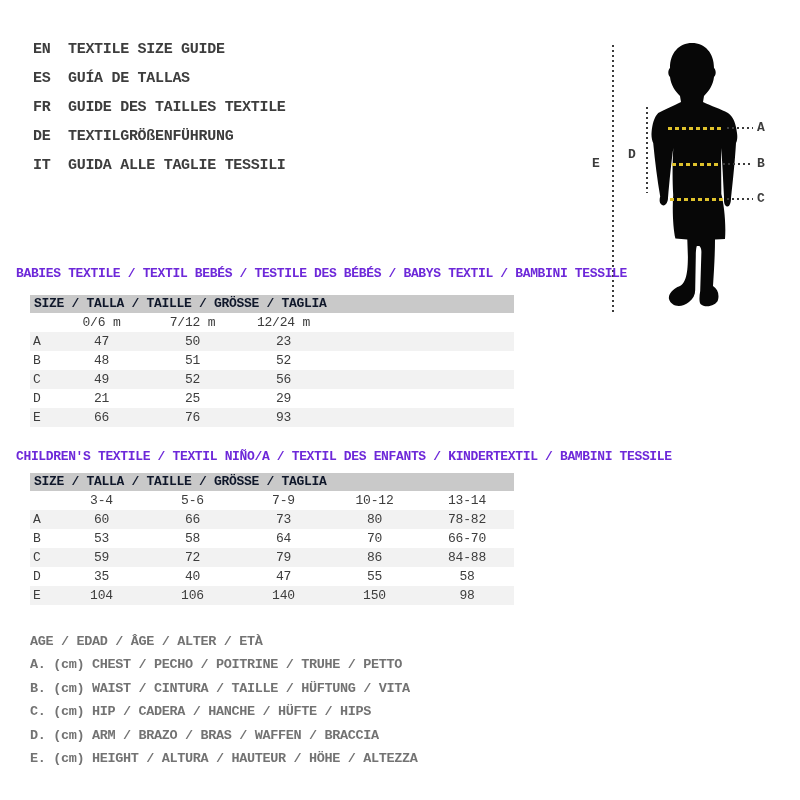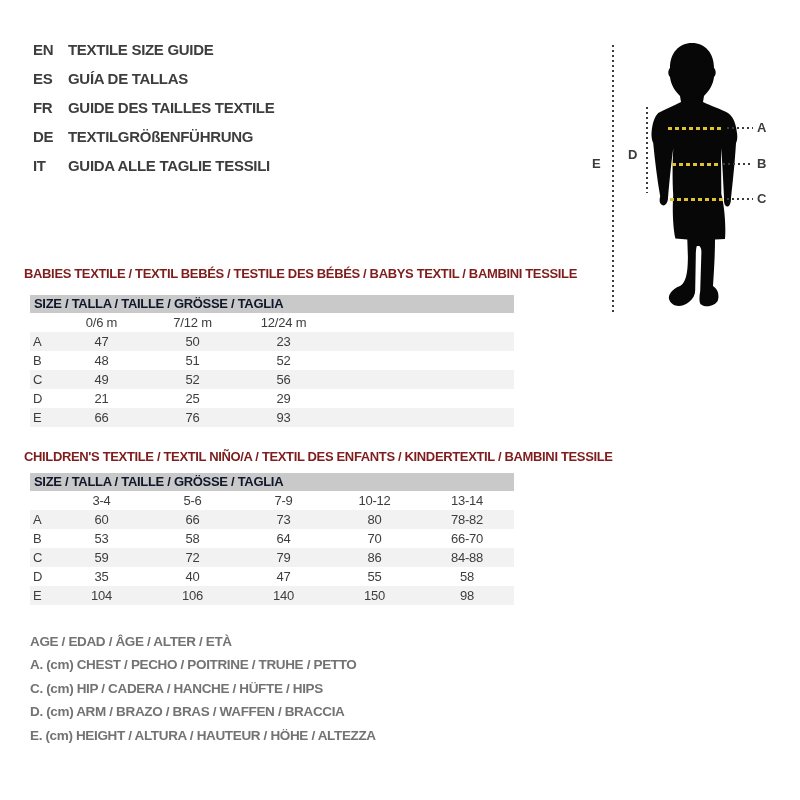--- a/index.html
+++ b/index.html
@@ -1,18 +1,18 @@
 <!DOCTYPE html>
 <html><head>
 <meta charset="utf-8">
 <style>
   html,body{margin:0;padding:0;background:#ffffff;}
   .canvas{
     position:relative;width:800px;height:800px;background:#ffffff;overflow:hidden;
-    font-family:Liberation Sans, sans-serif;color:#3d3d3d;
+    font-family:Liberation Mono, monospace;color:#3d3d3d;
   }
   
   .lang-list{position:absolute;left:33px;top:35px;}
   .lang-row{height:29px;line-height:29px;white-space:nowrap;}
   .lang-code{display:inline-block;width:35px;font-size:15px;font-weight:bold;letter-spacing:-0.3px;}
   .lang-title{font-size:15px;font-weight:bold;letter-spacing:-0.3px;}
   
   .figure{position:absolute;left:590px;top:30px;width:205px;height:295px;}
   .vline{position:absolute;width:2px;background-image:repeating-linear-gradient(to bottom,#3b3b3b 0 2px,transparent 2px 5px);}
   .e-line{left:22px;top:15px;height:270px;}
@@ -26,21 +26,21 @@
   .ydash{position:absolute;top:8px;height:3px;background-image:repeating-linear-gradient(to right,#dfc22c 0 4px,transparent 4px 7px);}
   .row-a .ydash{left:78px;width:55px;}
   .row-b .ydash{left:82px;width:46px;}
   .row-c .ydash{left:80px;width:54px;}
   .bdots{position:absolute;top:8px;height:2px;background-image:repeating-linear-gradient(to right,#3b3b3b 0 2px,transparent 2px 5px);}
   .row-a .bdots{left:137px;width:26px;}
   .row-b .bdots{left:133px;width:30px;}
   .row-c .bdots{left:137px;width:26px;}
   .abc-label{position:absolute;left:167px;top:0;line-height:18px;font-size:13px;font-weight:bold;}
   
-  .section-title{position:absolute;left:24px;font-size:13px;font-weight:bold;letter-spacing:-0.35px;white-space:nowrap;color:#7f1d1d;}
+  .section-title{position:absolute;left:16px;font-size:13px;font-weight:bold;letter-spacing:-0.35px;white-space:nowrap;color:#6d28d9;}
   .babies-title{top:266px;}
   .children-title{top:449px;}
   
   .size-bar{position:absolute;left:30px;width:480px;height:18px;line-height:18px;background:#c9c9c9;
     font-size:13px;font-weight:bold;letter-spacing:-0.3px;padding-left:4px;color:#0f172a;}
   .babies-bar{top:295px;} .children-bar{top:473px;}
   table.size{position:absolute;left:30px;width:484px;border-collapse:collapse;table-layout:fixed;}
   .babies-table{top:313px;} .children-table{top:491px;}
   table.size td{height:19px;padding:0;text-align:center;font-size:13px;letter-spacing:-0.2px;color:#3d3d3d;white-space:nowrap;}
   table.size td.rowlabel{text-align:left;padding-left:3px;}
@@ -264,18 +264,19 @@
       <td>140</td>
       <td>150</td>
       <td>98</td>
     </tr>
   </tbody>
     </table>
 
   <div class="legend">
     <div class="legend-line">AGE / EDAD / ÂGE / ALTER / ETÀ</div>
     <div class="legend-line">A. (cm) CHEST / PECHO / POITRINE / TRUHE / PETTO</div>
+    <div class="legend-line">B. (cm) WAIST / CINTURA / TAILLE / HÜFTUNG / VITA</div>
     <div class="legend-line">C. (cm) HIP / CADERA / HANCHE / HÜFTE / HIPS</div>
     <div class="legend-line">D. (cm) ARM / BRAZO / BRAS / WAFFEN / BRACCIA</div>
     <div class="legend-line">E. (cm) HEIGHT / ALTURA / HAUTEUR / HÖHE / ALTEZZA</div>
   </div>
 
 </div>
 
 </body></html>

